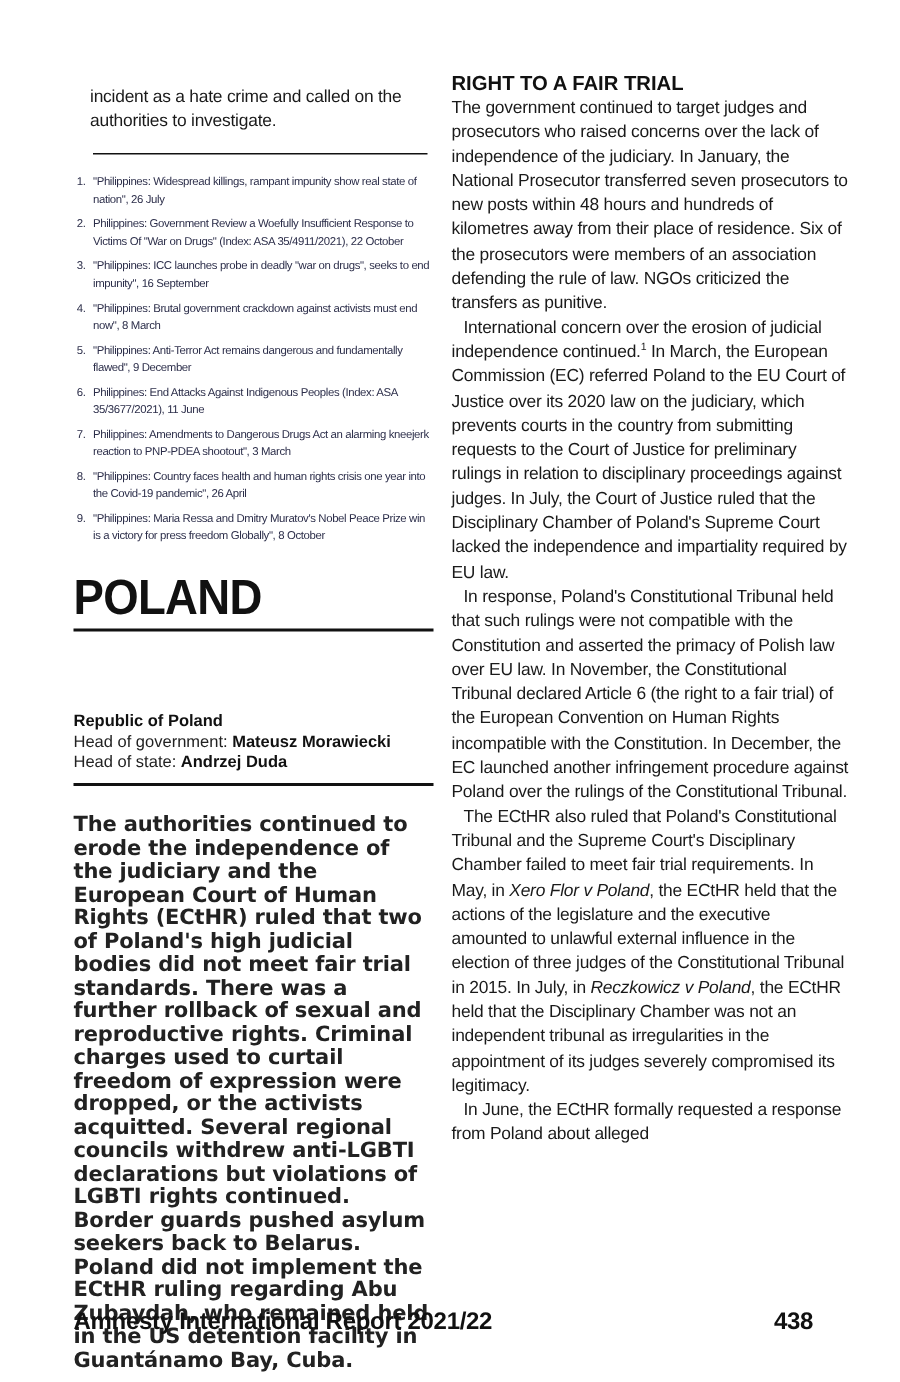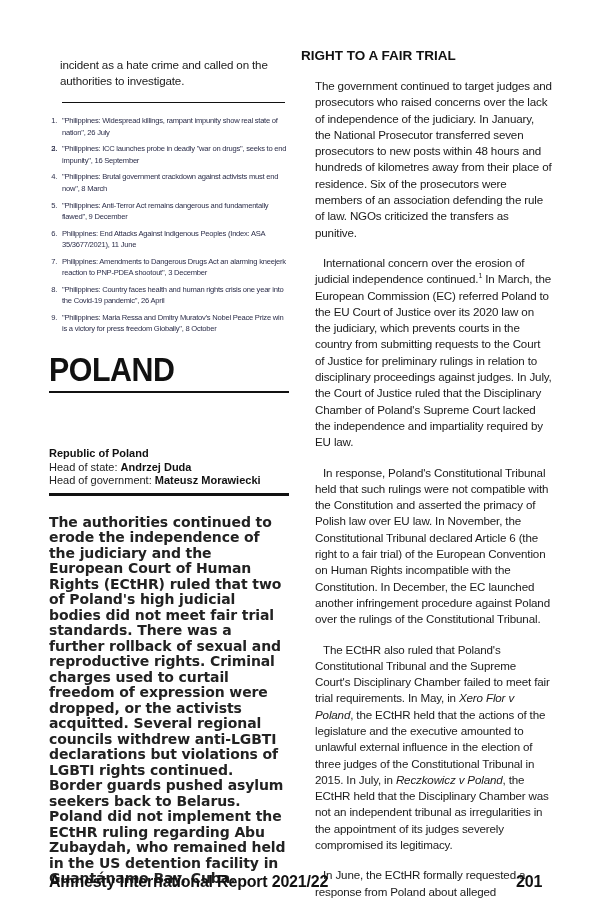--- a/index.html
+++ b/index.html
@@ -11,62 +11,62 @@
   .fn-rule { height: 1.6px; background: #111; width: 223px; margin: 12px 0 12px 13px; }
   .footnotes { list-style: none; margin: 0; padding: 0; }
   .footnotes li { position: relative; padding-left: 13px; margin-bottom: 5.3px; font-family: "Liberation Sans", sans-serif; font-size: 7.6px; line-height: 11.4px; color: #2c2e4a; letter-spacing: -0.25px; transform-origin: left top; }
   .footnotes li .num { position: absolute; left: -12px; width: 20px; text-align: right; color: #2c2e4a; }
   .country-title { font-family: "Liberation Sans", sans-serif; font-weight: bold; font-size: 33px; letter-spacing: -0.5px; margin: 18px 0 4px 0; line-height: 34px; color: #111; transform: scaleX(0.92); transform-origin: left; }
   .rule-thick { height: 2.5px; background: #111; width: 240px; }
   .facts { padding: 6px 0 6px 0; font-family: "Liberation Sans", sans-serif; font-size: 11px; line-height: 13.4px; color: #222; margin-top: 48px; }
   .facts .strong { font-weight: bold; color: #111; }
   .summary { margin-top: 19px; font-family: "DejaVu Sans", sans-serif; font-size: 14px; line-height: 15.5px; font-weight: bold; color: #222; letter-spacing: -0.1px; }
   .section-heading { font-family: "Liberation Sans", sans-serif; font-weight: bold; font-size: 13.5px; line-height: 16px; color: #111; margin: 2px 0 0 0; letter-spacing: 0px; }
-  .para { margin: 14px; text-indent: 0; }
+  .para { margin: 0; text-indent: 0; }
   .para.indent { text-indent: 8px; }
   sup { font-size: 7px; line-height: 0; }
   .footer { position: absolute; top: 873px; font-family: "Liberation Sans", sans-serif; font-size: 16px; color: #111; font-weight: bold; letter-spacing: -0.2px; }
   .footer-left { left: 49px; }
   .footer-right { left: 516px; }
 </style>
 </head>
 <body>
 
 <div class="col-left">
   <p class="body-text intro-end">incident as a hate crime and called on the authorities to investigate.</p>
 
   <div class="fn-rule"></div>
 
   <ol class="footnotes">
     <li><span class="num">1.</span><span>"Philippines: Widespread killings, rampant impunity show real state of nation", 26 July</span></li>
-    <li><span class="num">2.</span></li>
+    <li><span class="num">2.</span><span>Philippines: Government Review a Woefully Insufficient Response to Victims Of "War on Drugs" (Index: ASA 35/4911/2021), 22 October</span></li>
     <li><span class="num">3.</span><span>"Philippines: ICC launches probe in deadly "war on drugs", seeks to end impunity", 16 September</span></li>
     <li><span class="num">4.</span><span>"Philippines: Brutal government crackdown against activists must end now", 8 March</span></li>
     <li><span class="num">5.</span><span>"Philippines: Anti-Terror Act remains dangerous and fundamentally flawed", 9 December</span></li>
     <li><span class="num">6.</span><span>Philippines: End Attacks Against Indigenous Peoples (Index: ASA 35/3677/2021), 11 June</span></li>
-    <li><span class="num">7.</span><span>Philippines: Amendments to Dangerous Drugs Act an alarming kneejerk reaction to PNP-PDEA shootout", 3 December</span></li>
+    <li><span class="num">7.</span><span>Philippines: Amendments to Dangerous Drugs Act an alarming kneejerk reaction to PNP-PDEA shootout", 3 March</span></li>
     <li><span class="num">8.</span><span>"Philippines: Country faces health and human rights crisis one year into the Covid-19 pandemic", 26 April</span></li>
     <li><span class="num">9.</span><span>"Philippines: Maria Ressa and Dmitry Muratov's Nobel Peace Prize win is a victory for press freedom Globally", 8 October</span></li>
   </ol>
 
   <h1 class="country-title">POLAND</h1>
   <div class="rule-thick"></div>
   <div class="facts">
     <div class="strong">Republic of Poland</div>
+    <div><span>Head of government: </span><span class="strong">Mateusz Morawiecki</span></div>
     <div><span>Head of state: </span><span class="strong">Andrzej Duda</span></div>
-    <div><span>Head of government: </span><span class="strong">Mateusz Morawiecki</span></div>
   </div>
   <div class="rule-thick"></div>
 
   <p class="summary">The authorities continued to erode the independence of the judiciary and the European Court of Human Rights (ECtHR) ruled that two of Poland's high judicial bodies did not meet fair trial standards. There was a further rollback of sexual and reproductive rights. Criminal charges used to curtail freedom of expression were dropped, or the activists acquitted. Several regional councils withdrew anti-LGBTI declarations but violations of LGBTI rights continued. Border guards pushed asylum seekers back to Belarus. Poland did not implement the ECtHR ruling regarding Abu Zubaydah, who remained held in the US detention facility in Guantánamo Bay, Cuba.</p>
 </div>
 
 <div class="col-right body-text">
   <h2 class="section-heading">RIGHT TO A FAIR TRIAL</h2>
   <p class="para">The government continued to target judges and prosecutors who raised concerns over the lack of independence of the judiciary. In January, the National Prosecutor transferred seven prosecutors to new posts within 48 hours and hundreds of kilometres away from their place of residence. Six of the prosecutors were members of an association defending the rule of law. NGOs criticized the transfers as punitive.</p>
   <p class="para indent"><span>International concern over the erosion of judicial independence continued.</span><sup>1</sup><span> In March, the European Commission (EC) referred Poland to the EU Court of Justice over its 2020 law on the judiciary, which prevents courts in the country from submitting requests to the Court of Justice for preliminary rulings in relation to disciplinary proceedings against judges. In July, the Court of Justice ruled that the Disciplinary Chamber of Poland's Supreme Court lacked the independence and impartiality required by EU law.</span></p>
   <p class="para indent">In response, Poland's Constitutional Tribunal held that such rulings were not compatible with the Constitution and asserted the primacy of Polish law over EU law. In November, the Constitutional Tribunal declared Article 6 (the right to a fair trial) of the European Convention on Human Rights incompatible with the Constitution. In December, the EC launched another infringement procedure against Poland over the rulings of the Constitutional Tribunal.</p>
   <p class="para indent"><span>The ECtHR also ruled that Poland's Constitutional Tribunal and the Supreme Court's Disciplinary Chamber failed to meet fair trial requirements. In May, in </span><em>Xero Flor v Poland</em><span>, the ECtHR held that the actions of the legislature and the executive amounted to unlawful external influence in the election of three judges of the Constitutional Tribunal in 2015. In July, in </span><em>Reczkowicz v Poland</em><span>, the ECtHR held that the Disciplinary Chamber was not an independent tribunal as irregularities in the appointment of its judges severely compromised its legitimacy.</span></p>
   <p class="para indent">In June, the ECtHR formally requested a response from Poland about alleged</p>
 </div>
 
 <div class="footer footer-left">Amnesty International Report 2021/22</div>
-<div class="footer footer-right">201</div>
+<div class="footer footer-right">438</div>
 
 </body></html>

